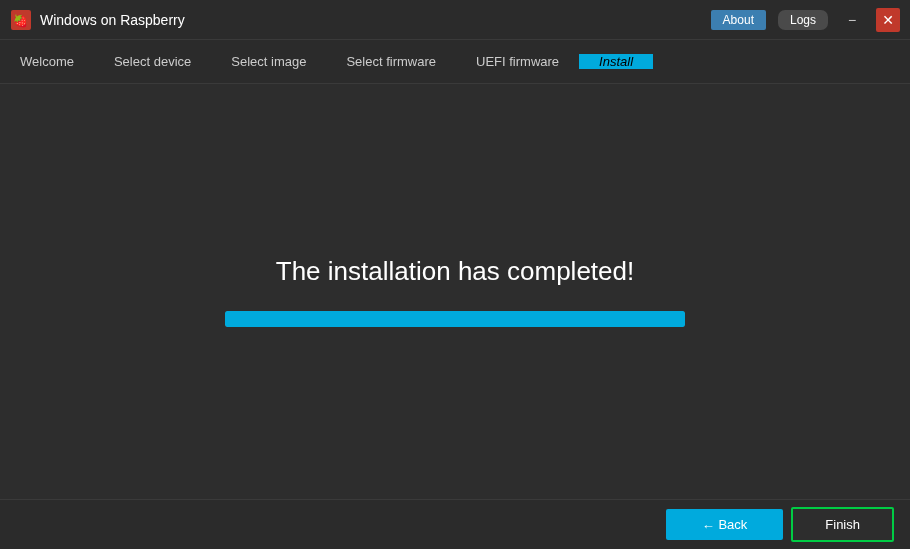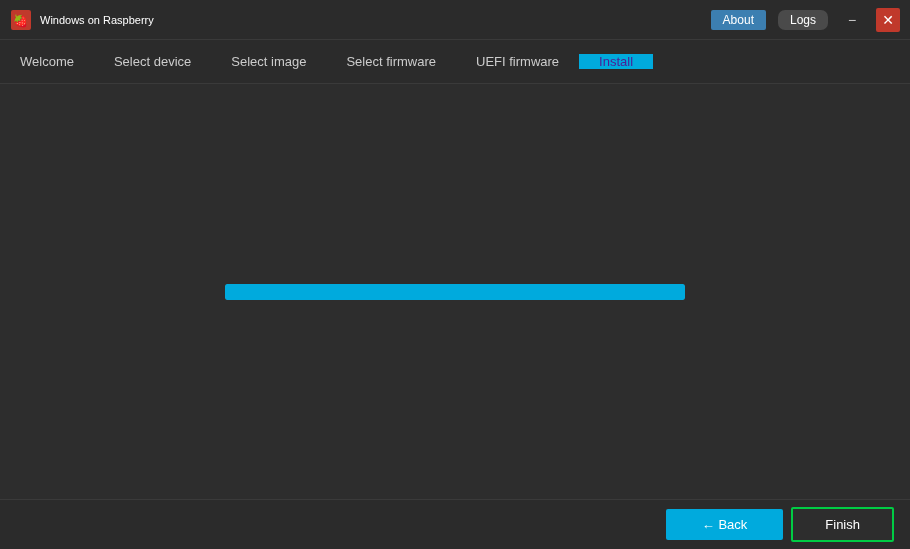--- a/index.html
+++ b/index.html
@@ -26,21 +26,21 @@
     .title-bar-logo {
       width: 22px;
       height: 22px;
       margin-right: 8px;
       display: flex;
       align-items: center;
       justify-content: center;
     }
     .title-bar-title {
       color: #ffffff;
-      font-size: 11px;
+      font-size: 14px;
       flex: 1;
     }
     .title-bar-controls {
       display: flex;
       align-items: center;
       gap: 12px;
     }
     .btn-about, .btn-logs {
       background: #3c7fb1;
       color: #fff;
@@ -90,21 +90,22 @@
       display: flex;
       align-items: center;
       font-size: 13px;
       cursor: pointer;
       border: none;
       background: transparent;
       white-space: nowrap;
     }
     .nav-tab.active {
       background: #00aadd;
-      color: #4c1d95;
+      color: #000000;
+      font-style: italic;
     }
 
     
     .main-content {
       flex: 1;
       background: #2d2d2d;
       display: flex;
       flex-direction: column;
       align-items: center;
       justify-content: center;
@@ -188,20 +189,21 @@
 <div class="nav-tabs">
   <button class="nav-tab">Welcome</button>
   <button class="nav-tab">Select device</button>
   <button class="nav-tab">Select image</button>
   <button class="nav-tab">Select firmware</button>
   <button class="nav-tab">UEFI firmware</button>
   <button class="nav-tab active">Install</button>
 </div>
 
 <div class="main-content">
+  <div class="completion-message">The installation has completed!</div>
   <div class="progress-bar-container">
     <div class="progress-bar-fill" style="width: 100%;"></div>
   </div>
 </div>
 
 <div class="footer">
   <button class="btn-back">← Back</button>
   <button class="btn-finish">Finish</button>
 </div>
 

